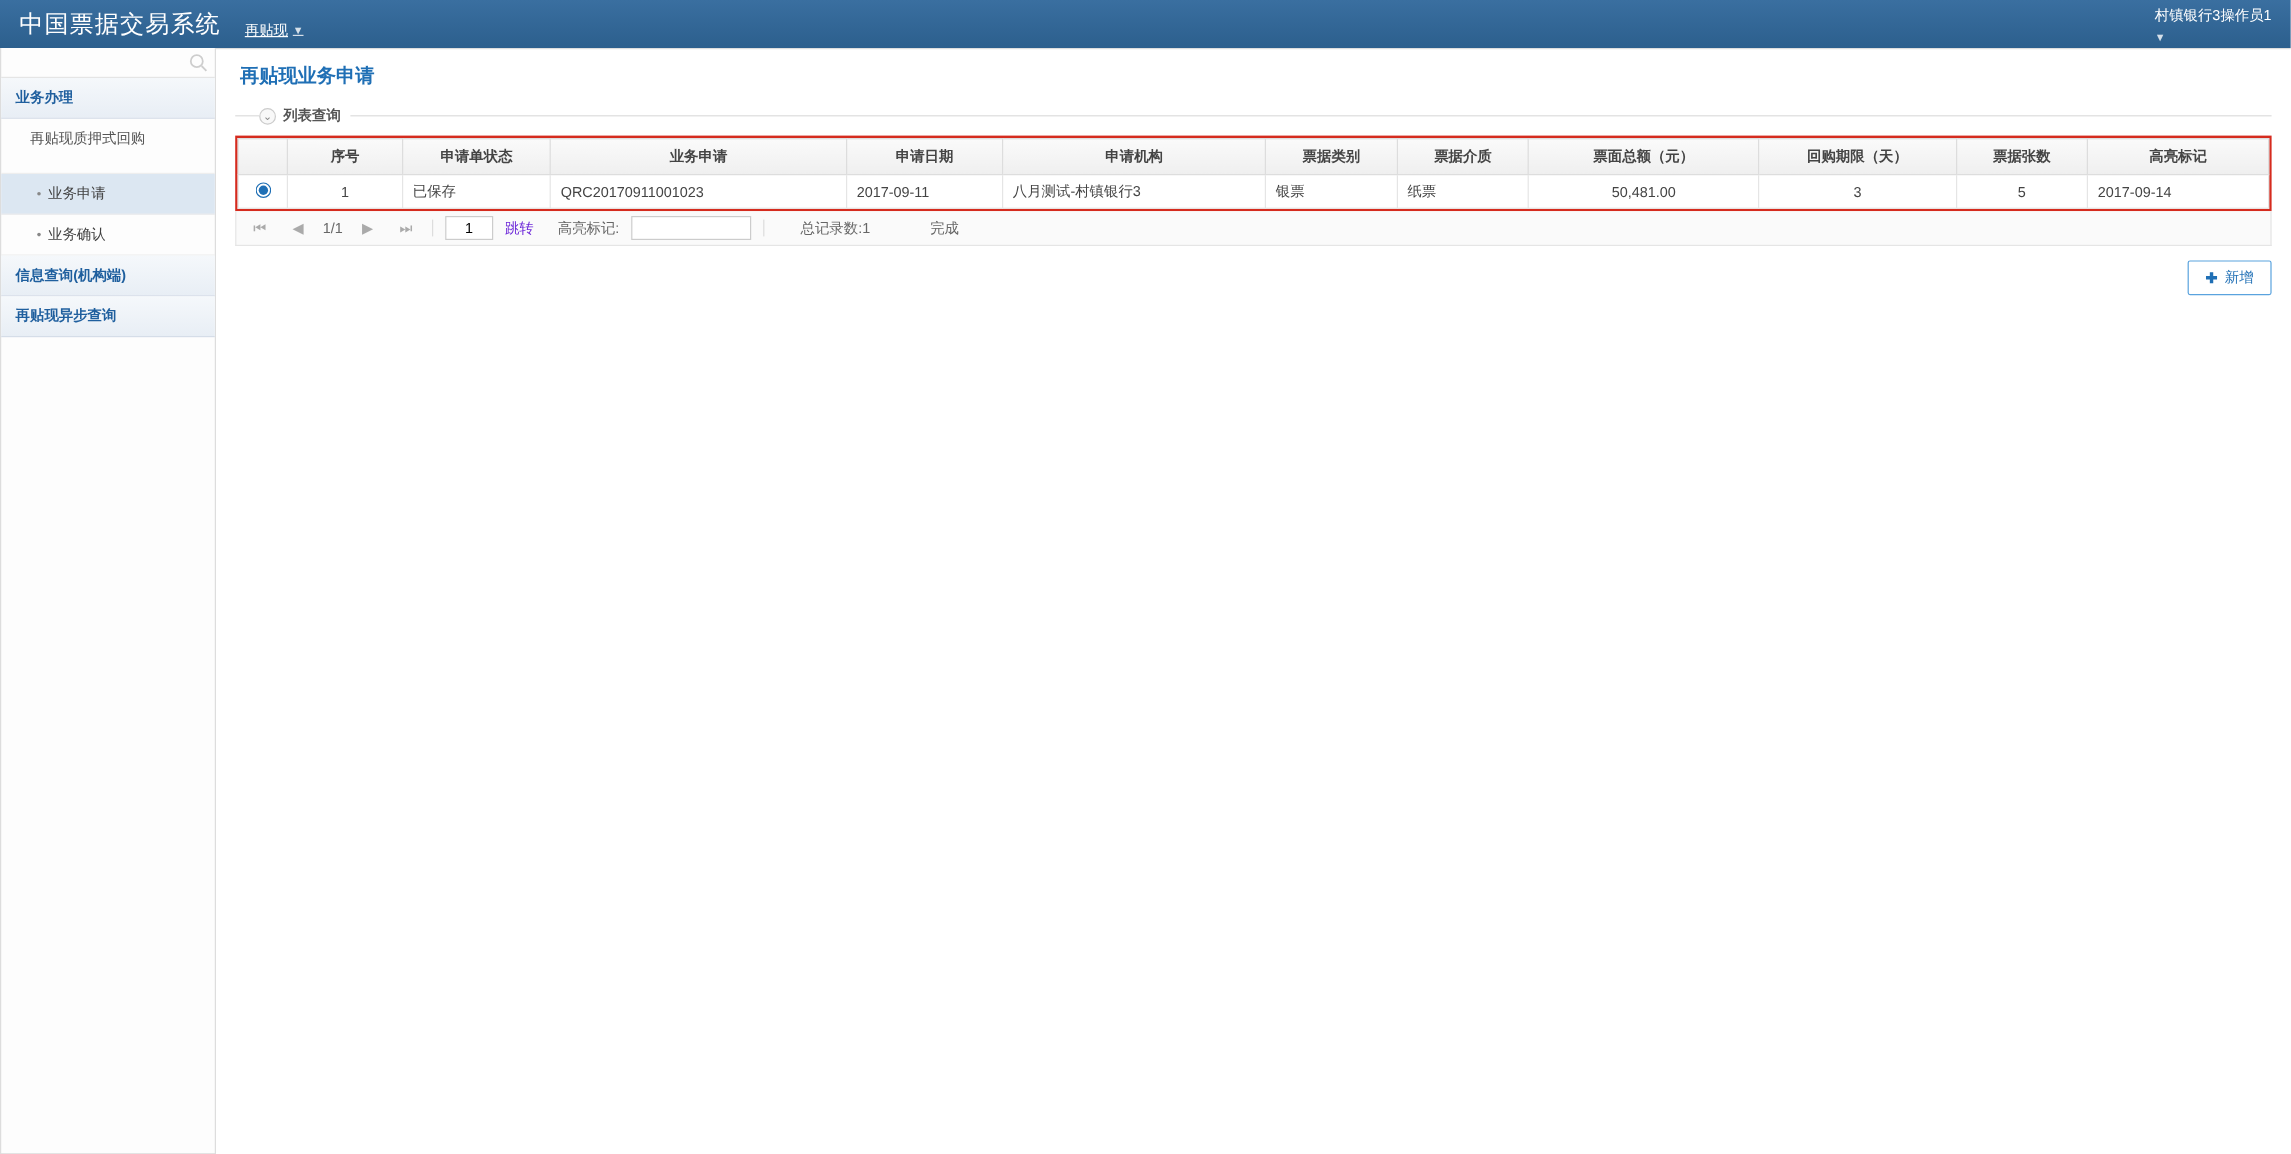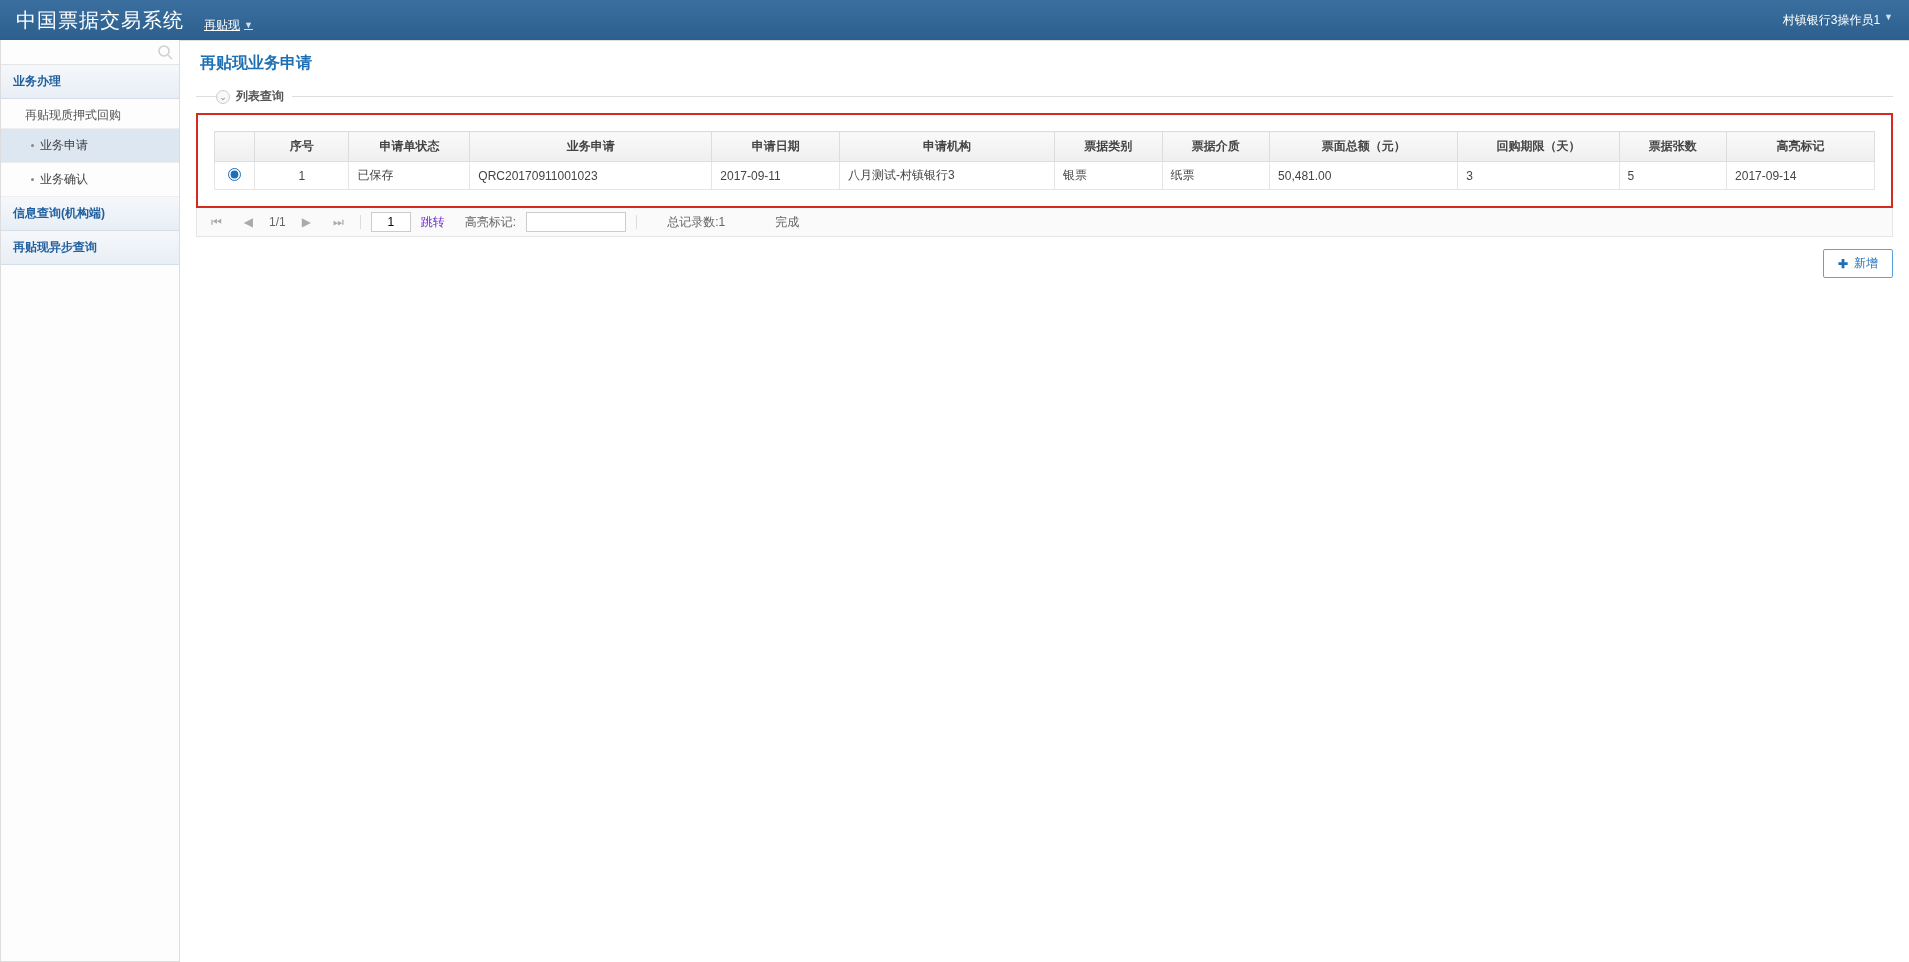--- a/index.html
+++ b/index.html
@@ -2,49 +2,49 @@
 <html><head>
   <meta charset="utf-8">
   <style>
     * { margin: 0; padding: 0; box-sizing: border-box; }
     body { font-family: "Microsoft YaHei", Arial, sans-serif; font-size: 12px; color: #333; background: #fff; }
     
     .header { background: #2c5f8d; background: linear-gradient(to bottom, #3a6fa0, #2c5f8d); color: #fff; height: 40px; display: flex; align-items: center; padding: 0 16px; justify-content: space-between; }
     .header-left { display: flex; align-items: flex-end; gap: 20px; }
     .app-title { font-size: 20px; font-weight: normal; letter-spacing: 1px; }
     .header-nav { font-size: 12px; display: flex; align-items: center; gap: 4px; cursor: pointer; text-decoration: underline; }
-    .header-user { font-size: 12px; display: flex; align-items: flex-start; gap: 4px; cursor: pointer; }
+    .header-user { font-size: 12px; display: flex; align-items: flex-start; gap: 4px; cursor: pointer; flex-direction: column; }
     .dropdown-arrow { font-size: 9px; opacity: 0.8; }
     
     .body-wrap { display: flex; height: calc(100vh - 40px); }
     
     .sidebar { width: 180px; background: #fdfdfd; border: 1px solid #ddd; border-top: none; display: flex; flex-direction: column; }
     .sidebar-search { padding: 4px 6px; border-bottom: 1px solid #e5e5e5; display: flex; align-items: center; justify-content: flex-end; }
     .search-icon { width: 16px; height: 16px; opacity: 0.4; }
     .sidebar-section { background: linear-gradient(to bottom, #f5f8fb, #e8eef5); color: #1f5f9e; padding: 8px 12px; font-size: 12px; border-bottom: 1px solid #d5dde8; cursor: pointer; font-weight: bold; }
-    .sidebar-item { padding: 8px 12px 4px 24px; font-size: 12px; color: #555; border-bottom: 1px solid #eee; cursor: pointer; }
+    .sidebar-item { padding: 8px 12px 20px 24px; font-size: 12px; color: #555; border-bottom: 1px solid #eee; cursor: pointer; }
     .sidebar-subitem { padding: 8px 12px 8px 30px; font-size: 12px; color: #404040; border-bottom: 1px solid #eee; cursor: pointer; display: flex; align-items: center; gap: 6px; }
     .sidebar-subitem.active { background: #dce7f2; }
     .bullet { width: 3px; height: 3px; background: #888; border-radius: 50%; }
     
     .main { flex: 1; padding: 12px 16px; overflow: auto; border-top: 1px solid #ddd; }
     .page-title { color: #1f6fb5; font-size: 16px; font-weight: bold; margin-bottom: 14px; padding-left: 4px; }
     
     .panel { border: none; position: relative; }
     .panel-header { display: flex; align-items: center; gap: 6px; margin-bottom: 8px; padding-left: 20px; }
     .collapse-icon { width: 14px; height: 14px; border: 1px solid #ccc; border-radius: 50%; display: flex; align-items: center; justify-content: center; font-size: 9px; color: #888; background: #f8f8f8; }
     .panel-title { font-weight: bold; color: #555; }
     .panel-line { position: absolute; top: 8px; left: 0; right: 0; height: 1px; background: #ddd; z-index: -1; }
     .panel-header-bg { background: #fff; padding-right: 8px; display: flex; align-items: center; gap: 6px;}
     
-    .table-wrap { border: 2px solid #d52b1e; padding: 16px; margin-top: 2px; }
+    .table-wrap { border: 2px solid #d52b1e; padding: 0; margin-top: 2px; }
     table { width: 100%; border-collapse: collapse; }
     th { background: linear-gradient(to bottom, #fafafa, #efefef); border: 1px solid #ddd; padding: 6px 8px; font-size: 12px; font-weight: bold; color: #444; text-align: center; }
     td { border: 1px solid #e5e5e5; padding: 5px 8px; font-size: 12px; color: #444; }
-    td.num { text-align: left; }
+    td.num { text-align: center; }
     td.center { text-align: center; }
     .radio-cell { text-align: center; }
     input[type="radio"] { accent-color: #1f6fb5; }
     
     .pager { display: flex; align-items: center; gap: 10px; padding: 4px 8px; background: #fafafa; border: 1px solid #e5e5e5; border-top: none; font-size: 12px; color: #666; }
     .pager-btn { padding: 2px 6px; color: #aaa; cursor: pointer; }
     .pager-input { width: 40px; border: 1px solid #ccc; padding: 2px 4px; text-align: center; font-size: 12px; }
     .pager-highlight-input { width: 100px; border: 1px solid #ccc; padding: 2px 4px; font-size: 12px; }
     .pager-sep { width: 1px; height: 14px; background: #ddd; }
     

